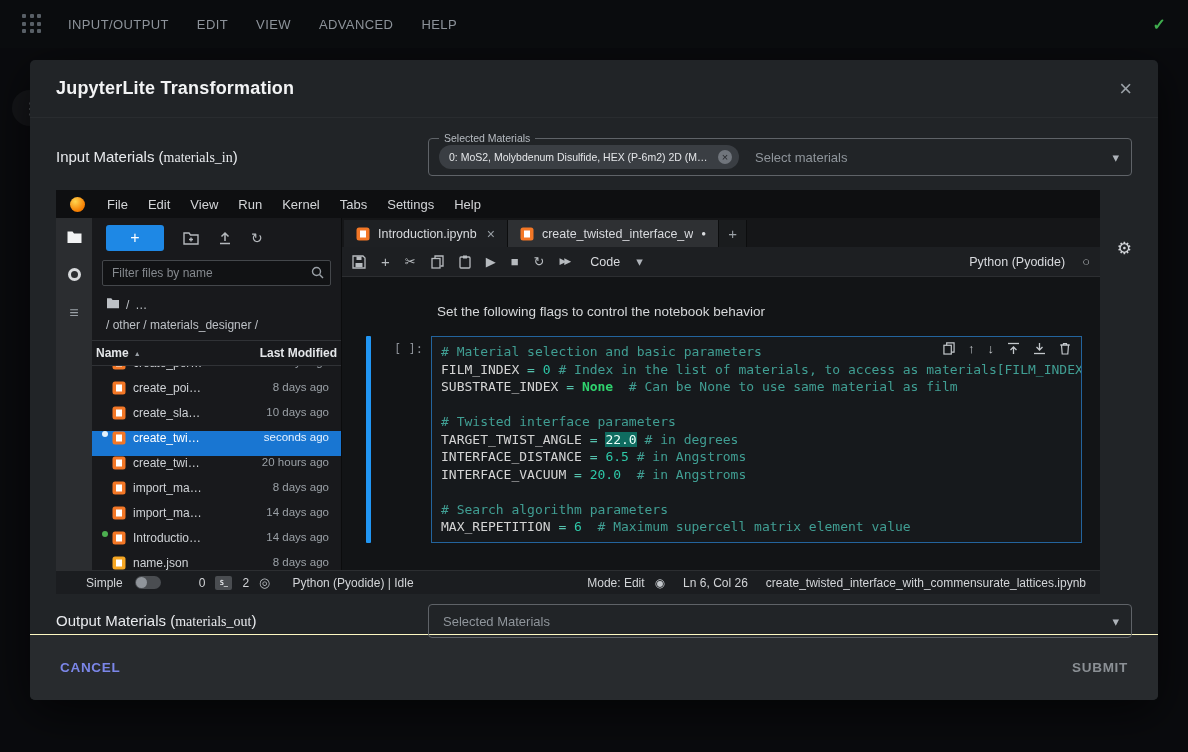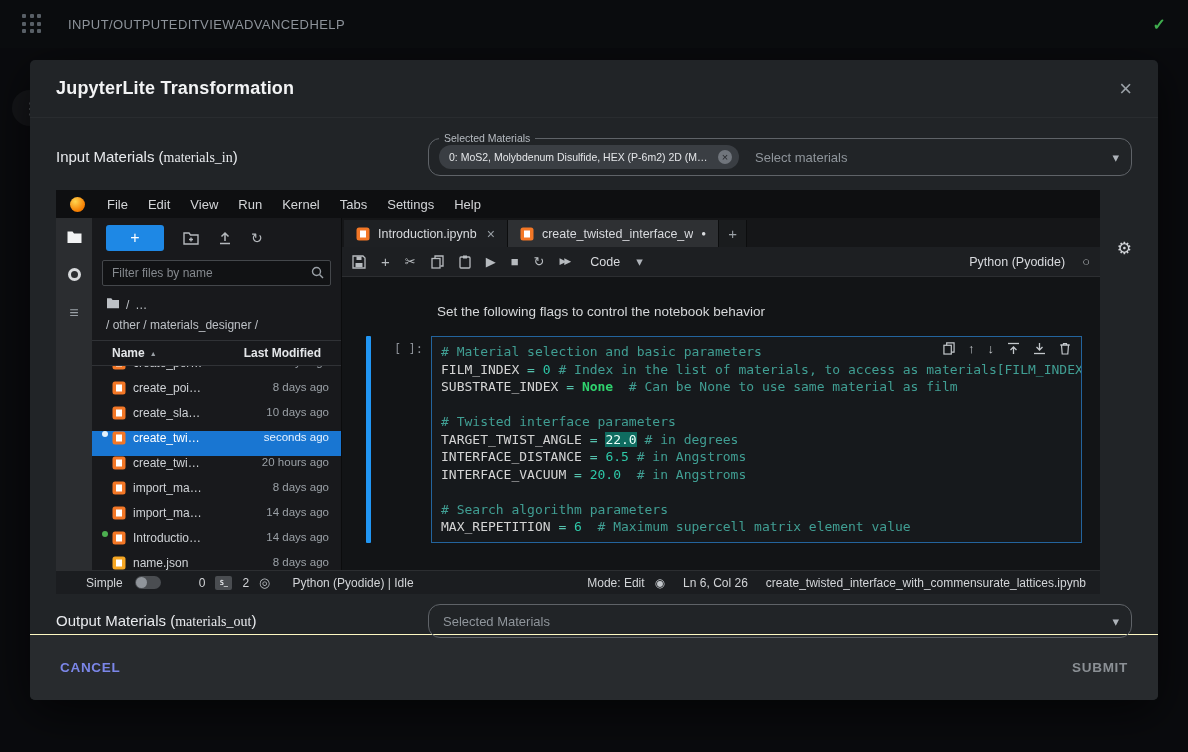--- a/index.html
+++ b/index.html
@@ -3,41 +3,41 @@
 <meta charset="utf-8">
 <style>
 *{margin:0;padding:0;box-sizing:border-box}
 html,body{width:1188px;height:752px}
 body{font-family:"Liberation Sans",sans-serif;background:#0e1014;overflow:hidden;position:relative;color:#ddd}
 
 
 .appbar{position:absolute;top:0;left:0;right:0;height:48px;background:#0a0c0e;display:flex;align-items:center;padding:0 22px;z-index:30}
 .app-logo{width:20px;height:20px;display:grid;grid-template-columns:repeat(3,1fr);gap:3px;margin-right:26px;cursor:pointer}
 .app-logo i{width:4px;height:4px;border-radius:1px;background:#585f66}
-.appbar-menus{display:flex;}
+.appbar-menus{display:flex;gap:28px}
 .appmenu-item{font-size:13px;letter-spacing:.4px;color:#8d939a;cursor:pointer;font-weight:500}
 .appbar-check{margin-left:auto;color:#3fae4e;font-size:16px;font-weight:bold}
 
 
 .peek-btn{position:absolute;left:12px;top:90px;width:36px;height:36px;border-radius:50%;background:#24272a;border:none;color:#9aa0a8;font-size:16px;z-index:10;cursor:pointer}
 
 .backdrop{position:absolute;left:0;right:0;top:48px;bottom:0;background:rgba(5,6,8,.5);z-index:15}
 
 
 .modal{position:absolute;left:30px;top:60px;width:1128px;height:640px;background:#212427;border-radius:5px;box-shadow:0 12px 48px rgba(0,0,0,.65);z-index:20;display:flex;flex-direction:column}
 .modal-head{height:58px;display:flex;align-items:center;padding:0 26px;flex:none;border-bottom:1px solid rgba(255,255,255,.04)}
 .modal-head h1{font-size:18px;font-weight:600;color:#f2f3f4;letter-spacing:.2px}
 .modal-close{margin-left:auto;background:none;border:none;color:#9aa0a6;font-size:22px;line-height:1;cursor:pointer}
 .modal-body{flex:1;padding:0 26px;position:relative;min-height:0}
 .field-row{display:flex;align-items:center}
 .input-row{margin-top:20px;height:38px}
 .output-row{margin-top:10px;height:34px}
 .field-label{width:372px;font-size:15px;color:#e8eaed}
 .field-label code{font-family:Liberation Serif, serif;font-size:14px}
-.select-box{flex:1;position:relative;border:1px solid #5f6368;border-radius:12px;height:100%;display:flex;align-items:center;padding:0 34px 0 10px;cursor:pointer}
+.select-box{flex:1;position:relative;border:1px solid #5f6368;border-radius:4px;height:100%;display:flex;align-items:center;padding:0 34px 0 10px;cursor:pointer}
 .float-label{position:absolute;top:-7px;left:10px;background:#212427;padding:0 5px;font-size:10.5px;color:#b6bbc1}
 .chip{display:inline-flex;align-items:center;gap:7px;background:#3a3e43;border-radius:12px;height:24px;padding:0 7px 0 10px;max-width:300px;cursor:pointer}
 .chip-text{font-size:10.5px;color:#e4e6e9;white-space:nowrap;overflow:hidden;text-overflow:ellipsis}
 .chip-x{width:14px;height:14px;flex:none;border-radius:50%;background:#70757c;color:#26282c;font-size:11px;line-height:14px;text-align:center;cursor:pointer}
 .select-ph{margin-left:16px;font-size:13px;color:#8f959b;white-space:nowrap}
 .output-select .select-ph{margin-left:4px}
 .caret{position:absolute;right:12px;color:#aeb3b9;font-size:13px}
 .gear{position:absolute;top:120px;right:26px;font-size:17px;color:#d2d5d9;cursor:pointer;z-index:2}
 
 
@@ -58,21 +58,21 @@
 .jl-files{width:250px;background:#18191c;flex:none;display:flex;flex-direction:column;border-right:1px solid #0b0c0d;overflow:hidden}
 .fb-toolbar{display:flex;align-items:center;gap:19px;padding:7px 10px 5px 14px}
 .fb-new{width:58px;height:26px;background:#1e88e5;border:none;border-radius:3px;color:#fff;font-size:16px;cursor:pointer;display:flex;align-items:center;justify-content:center;line-height:1}
 .fb-icon{color:#b4b8bc;display:flex;cursor:pointer;font-size:14px;line-height:1}
 .fb-filter{margin:4px 10px 0;position:relative}
 .fb-filter input{width:100%;height:26px;background:#111214;border:1px solid #44474b;border-radius:2px;color:#cfd2d6;font-size:12px;padding:0 26px 0 9px;font-family:"Liberation Sans",sans-serif}
 .fb-filter input::placeholder{color:#85898e}
 .fb-search{position:absolute;right:7px;top:6px;display:flex}
 .fb-crumbs{display:flex;align-items:center;gap:6px;padding:11px 14px 1px;color:#bdc1c6;font-size:12px;cursor:pointer}
 .fb-crumbs2{padding:5px 14px 8px;color:#bdc1c6;font-size:12px;cursor:pointer}
-.fb-header{display:flex;align-items:flex-end;padding:5px 20px;border-top:1px solid #303236;border-bottom:1px solid #303236;font-size:12px;font-weight:bold;color:#e4e6e9}
+.fb-header{display:flex;align-items:flex-end;padding:5px 4px;border-top:1px solid #303236;border-bottom:1px solid #303236;font-size:12px;font-weight:bold;color:#e4e6e9}
 .fb-col-name{flex:1;display:flex;align-items:center;gap:5px;cursor:pointer}
 .sort{font-size:7px;color:#9aa0a6}
 .fb-col-mod{width:104px;text-align:right;cursor:pointer}
 .fb-list{flex:1;overflow:hidden;position:relative}
 .fb-list .file-row:first-child{margin-top:-10px}
 .file-row{display:flex;height:25px;padding:0 12px 0 8px;font-size:12px;color:#cfd2d6;cursor:pointer}
 .file-row.selected{background:#1976d2;color:#fff}
 .run-dot{width:6px;height:6px;border-radius:50%;margin:0 4px 0 2px;flex:none;background:transparent}
 .file-icon{display:flex;flex:none;margin-right:7px}
 .file-name{flex:1;white-space:nowrap;overflow:hidden}

